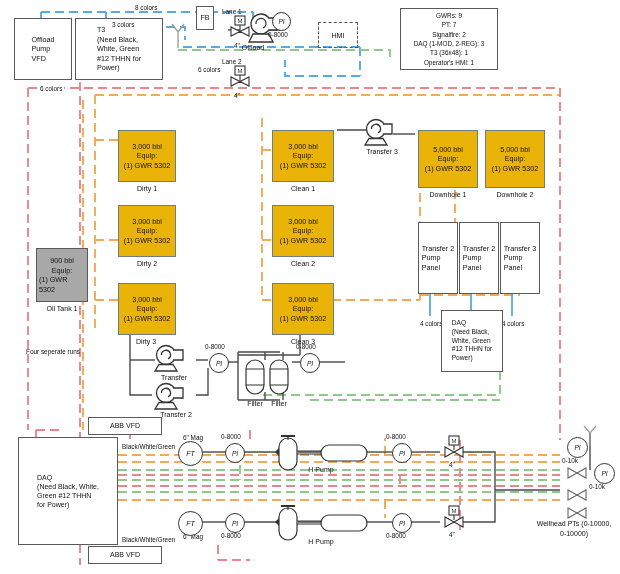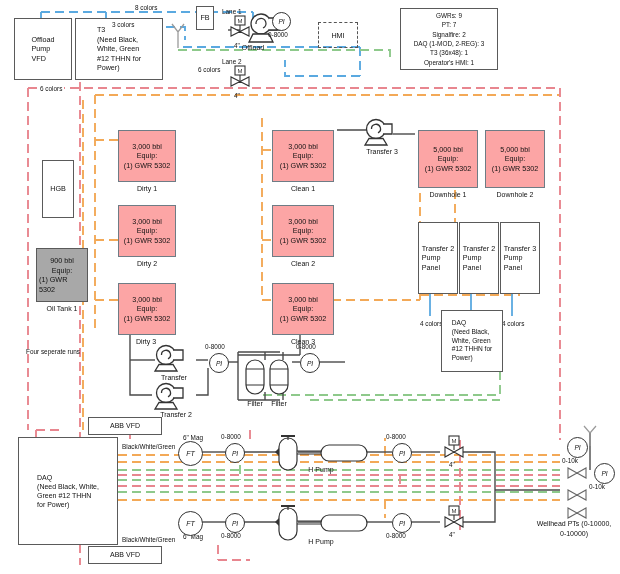--- a/index.html
+++ b/index.html
@@ -1,21 +1,21 @@
 <!DOCTYPE html>
 <html><head>
 <meta charset="utf-8">
 <style>
   html,body{margin:0;padding:0;background:#fff;}
   body{font-family:"Liberation Sans",sans-serif;}
   #stage{position:relative;width:620px;height:574px;background:#ffffff;overflow:hidden;}
   .box{position:absolute;border:1.4px solid #5a5a5a;background:#fff;box-sizing:border-box;
        display:flex;align-items:center;justify-content:center;text-align:left;
        font-size:7.2px;line-height:1.32;color:#111;padding:2px;}
-  .tank{background:#fca5a5;border:1.4px solid #6e7c85;}
+  .tank{background:#eab308;border:1.4px solid #6e7c85;}
   .oiltank{background:#a8a8a8;border:1.4px solid #5a5a5a;}
   .cap{position:absolute;font-size:7px;color:#111;text-align:center;white-space:nowrap;}
   .lbl{position:absolute;font-size:6.4px;color:#111;white-space:nowrap;}
   .hmibox{position:absolute;border:1.4px dashed #555;box-sizing:border-box;display:flex;
      align-items:center;justify-content:center;font-size:7.2px;color:#111;}
   .gauge{position:absolute;border:1.3px solid #333;border-radius:50%;background:#fff;
      display:flex;align-items:center;justify-content:center;font-size:6.6px;font-style:italic;color:#111;}
   svg{position:absolute;overflow:visible;}
 </style>
 </head>
@@ -200,21 +200,20 @@
     <span>DAQ (1-MOD, 2-REG): 3</span>
     <span>T3 (36x48): 1</span>
     <span>Operator's HMI: 1</span>
   </div>
 
   <div class="lbl" style="left:133px;top:4px;background:#fff;padding:0 2px">8 colors</div>
   <div class="lbl" style="left:110px;top:21px;background:#fff;padding:0 2px">3 colors</div>
   <div class="lbl" style="left:38px;top:85px;background:#fff;padding:0 2px">6 colors</div>
   <div class="lbl" style="left:196px;top:66px;background:#fff;padding:0 2px">6 colors</div>
 
-  <div class="box" style="left:42px;top:160px;width:32px;height:58px">HGB</div>
 
   <div class="box oiltank" style="left:36px;top:248px;width:52px;height:54px;flex-direction:column;">
     <span>900 bbl</span>
     <span>Equip:</span>
     <span>(1) GWR 5302</span>
   </div>
   <div class="cap" style="left:36px;top:305px;width:52px">Oil Tank 1</div>
 
   <div class="lbl" style="left:26px;top:348px">Four seperate runs</div>
 

